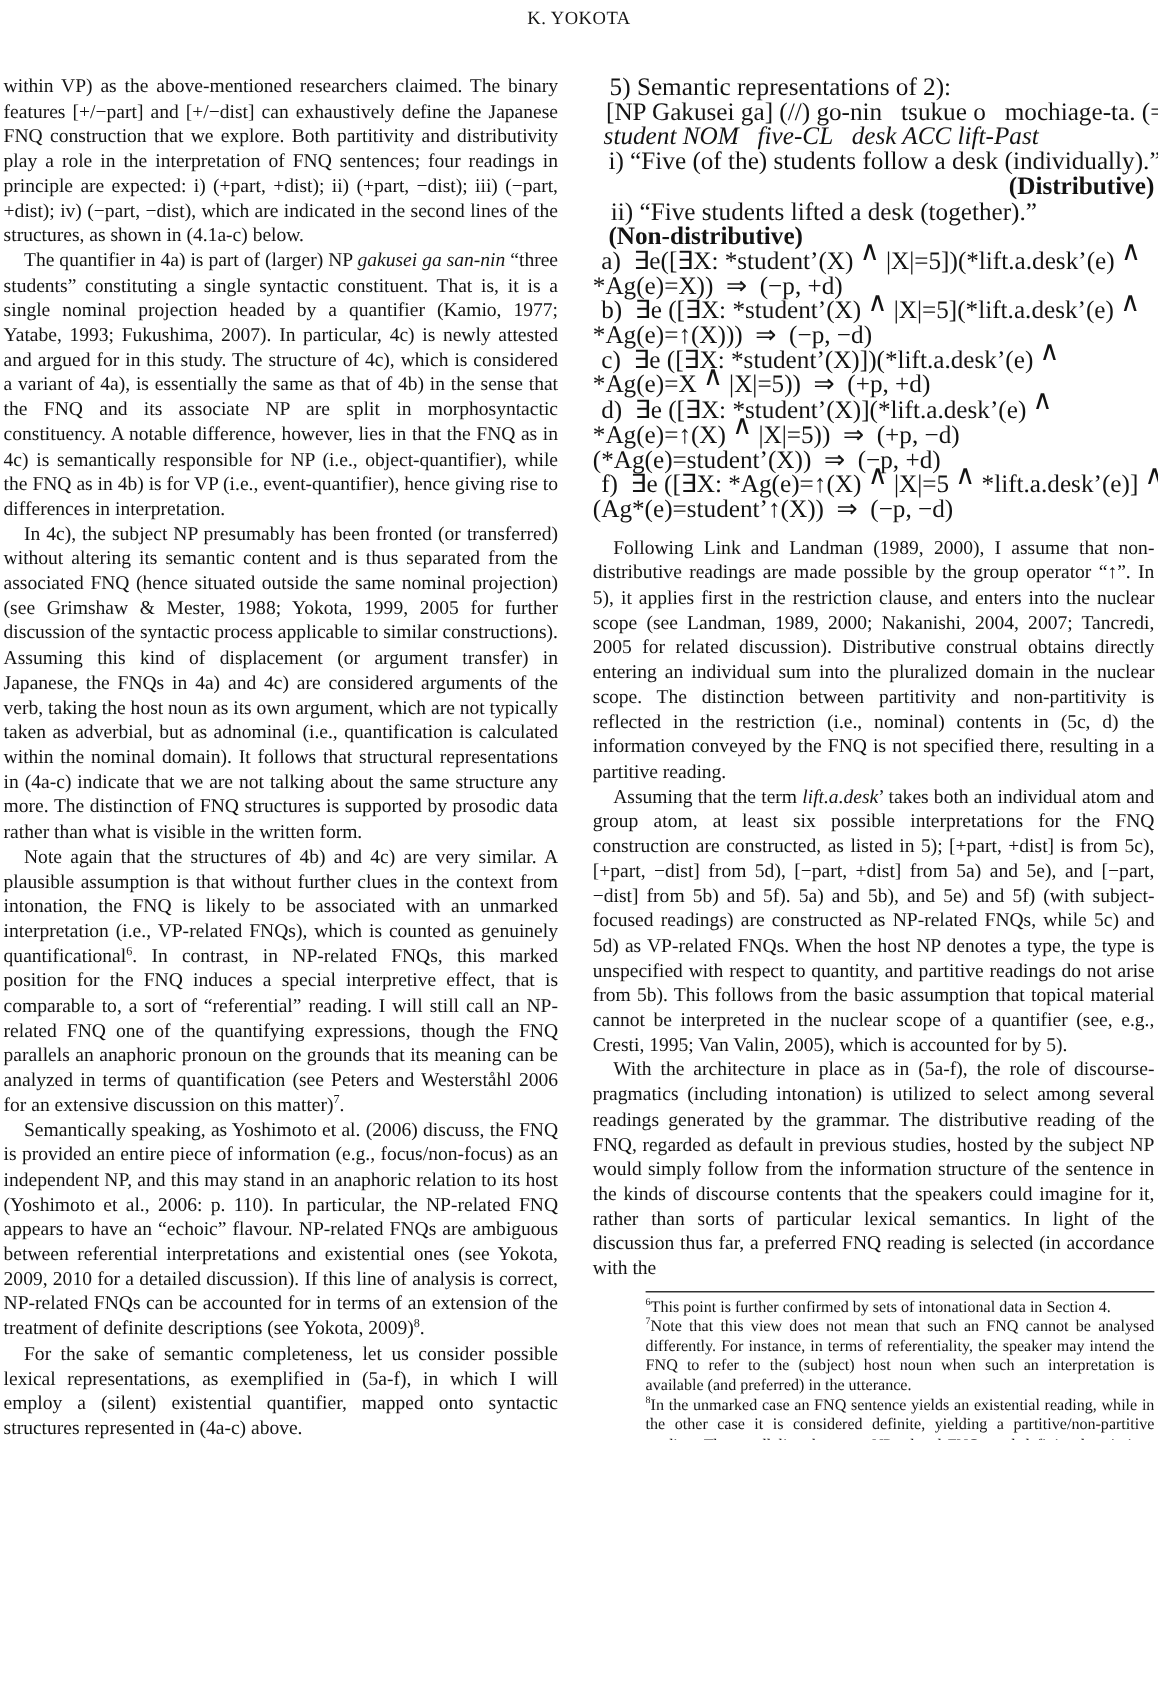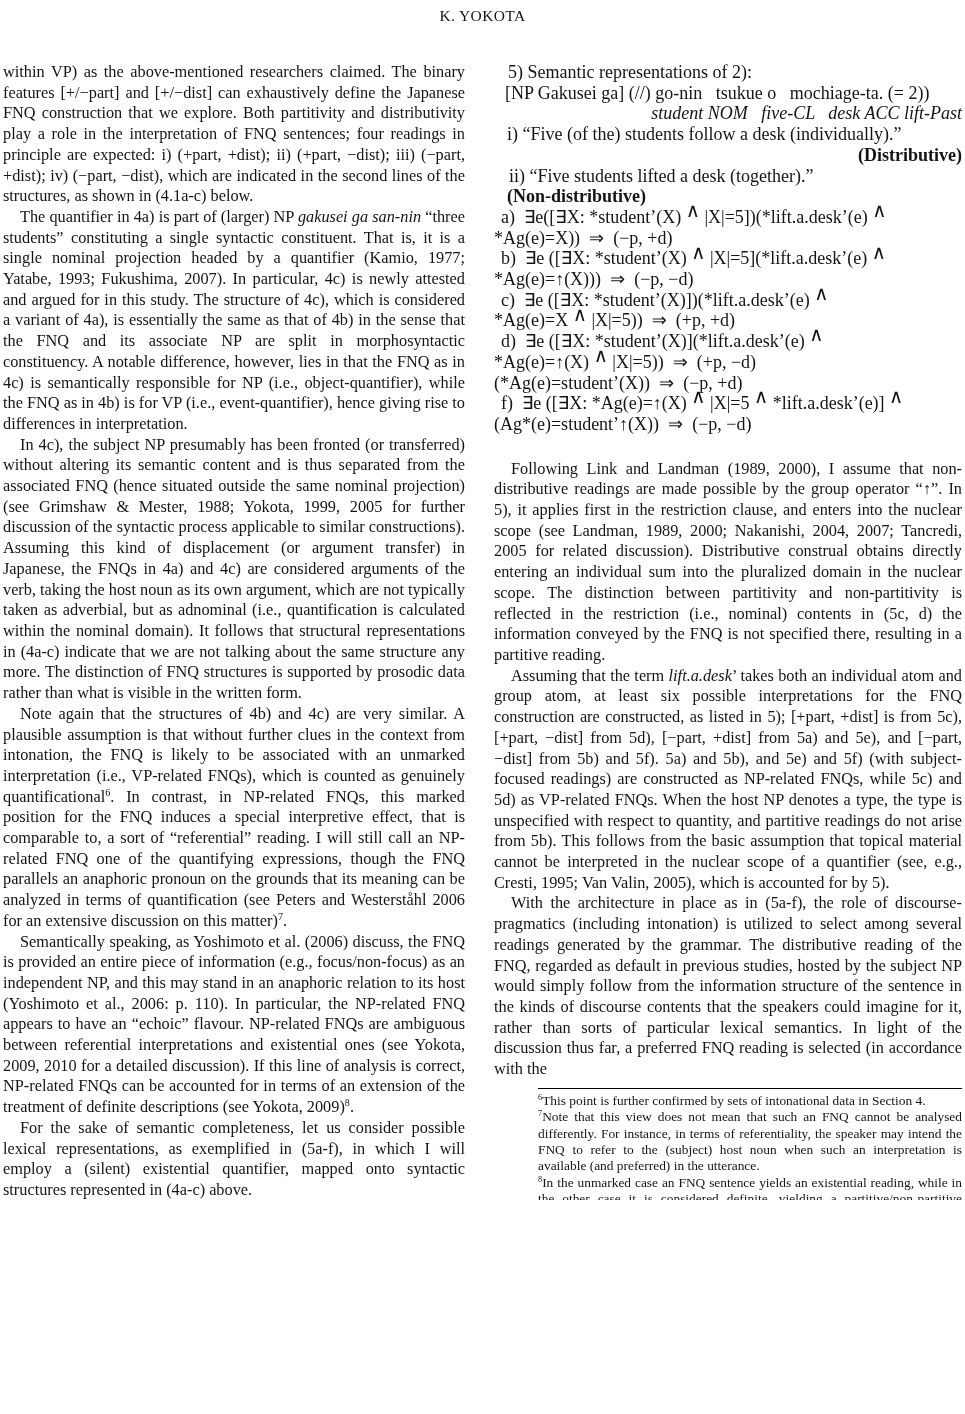--- a/index.html
+++ b/index.html
@@ -10,21 +10,21 @@
   .author-line { text-align:center; padding-top:7px; font-size:15.5px;
                  letter-spacing:0.4px; }
 
   .columns { display:flex; margin-top:37px; padding-left:3px; column-gap:29px; }
   .col-left  { width:462px; }
   .col-right { width:468px; }
 
   p.para { margin:0; font-size:16.3px; line-height:20.7px; text-align:justify; }
   p.para.indent { text-indent:17px; }
 
-  .example { font-size:18px; line-height:20.7px; margin-bottom:24px; }
+  .example { font-size:21px; line-height:20.7px; margin-bottom:12px; }
   .ex-line { white-space:pre; }
 
   .run-i { font-style:italic; }
   .run-b { font-weight:bold; }
   .run-sup { font-size:0.62em; vertical-align:super; line-height:0; }
   .run-w { position:relative; top:-0.3em; font-size:1.08em; }
 
   .footnotes { margin-top:8px; border-top:1px solid #000; padding-top:4px;margin-left:44px; }
   .footnotes p.para { font-size:13.4px; line-height:16.4px; }
 
@@ -46,21 +46,21 @@
         <p class="para indent"><span>In 4c), the subject NP presumably has been fronted (or transferred) without altering its semantic content and is thus separated from the associated FNQ (hence situated outside the same nominal projection) (see Grimshaw &amp; Mester, 1988; Yokota, 1999, 2005 for further discussion of the syntactic process applicable to similar constructions). Assuming this kind of displacement (or argument transfer) in Japanese, the FNQs in 4a) and 4c) are considered arguments of the verb, taking the host noun as its own argument, which are not typically taken as adverbial, but as adnominal (i.e., quantification is calculated within the nominal domain). It follows that structural representations in (4a-c) indicate that we are not talking about the same structure any more. The distinction of FNQ structures is supported by prosodic data rather than what is visible in the written form.</span></p>
         <p class="para indent"><span>Note again that the structures of 4b) and 4c) are very similar. A plausible assumption is that without further clues in the context from intonation, the FNQ is likely to be associated with an unmarked interpretation (i.e., VP-related FNQs), which is counted as genuinely quantificational</span><span class="run-sup">6</span><span>. In contrast, in NP-related FNQs, this marked position for the FNQ induces a special interpretive effect, that is comparable to, a sort of “referential” reading. I will still call an NP-related FNQ one of the quantifying expressions, though the FNQ parallels an anaphoric pronoun on the grounds that its meaning can be analyzed in terms of quantification (see Peters and Westerståhl 2006 for an extensive discussion on this matter)</span><span class="run-sup">7</span><span>.</span></p>
         <p class="para indent"><span>Semantically speaking, as Yoshimoto et al. (2006) discuss, the FNQ is provided an entire piece of information (e.g., focus/non-focus) as an independent NP, and this may stand in an anaphoric relation to its host (Yoshimoto et al., 2006: p. 110). In particular, the NP-related FNQ appears to have an “echoic” flavour. NP-related FNQs are ambiguous between referential interpretations and existential ones (see Yokota, 2009, 2010 for a detailed discussion). If this line of analysis is correct, NP-related FNQs can be accounted for in terms of an extension of the treatment of definite descriptions (see Yokota, 2009)</span><span class="run-sup">8</span><span>.</span></p>
         <p class="para indent"><span>For the sake of semantic completeness, let us consider possible lexical representations, as exemplified in (5a-f), in which I will employ a (silent) existential quantifier, mapped onto syntactic structures represented in (4a-c) above.</span></p>
       </div>
 
     <div class="col-right">
       <div class="example">
           <div class="ex-line" style="padding-left: 14px;"><span>5) Semantic representations of 2):</span></div>
           <div class="ex-line" style="padding-left: 11px;"><span>[NP Gakusei ga] (//) go-nin   tsukue o   mochiage-ta. (= 2))</span></div>
-          <div class="ex-line" style="padding-left: 9px; text-align: right;"><span class="run-i">student NOM   five-CL   desk ACC lift-Past</span></div>
+          <div class="ex-line" style="padding-left: 9px;"><span class="run-i">student NOM   five-CL   desk ACC lift-Past</span></div>
           <div class="ex-line" style="padding-left: 13px;"><span>i) “Five (of the) students follow a desk (individually).”</span></div>
           <div class="ex-line" style="padding-left: 13px; text-align: right;"><span class="run-b">(Distributive)</span></div>
           <div class="ex-line" style="padding-left: 15px;"><span>ii) “Five students lifted a desk (together).”</span></div>
           <div class="ex-line" style="padding-left: 13px;"><span class="run-b">(Non-distributive)</span></div>
           <div class="ex-line" style="padding-left: 7px;"><span>a)  ∃e([∃X: *student’(X) </span><span class="run-w">∧</span><span> |X|=5])(*lift.a.desk’(e) </span><span class="run-w">∧</span></div>
           <div class="ex-line" style="padding-left: 0px;"><span>*Ag(e)=X))  ⇒  (−p, +d)</span></div>
           <div class="ex-line" style="padding-left: 7px;"><span>b)  ∃e ([∃X: *student’(X) </span><span class="run-w">∧</span><span> |X|=5](*lift.a.desk’(e) </span><span class="run-w">∧</span></div>
           <div class="ex-line" style="padding-left: 0px;"><span>*Ag(e)=↑(X)))  ⇒  (−p, −d)</span></div>
           <div class="ex-line" style="padding-left: 7px;"><span>c)  ∃e ([∃X: *student’(X)])(*lift.a.desk’(e) </span><span class="run-w">∧</span></div>
           <div class="ex-line" style="padding-left: 0px;"><span>*Ag(e)=X </span><span class="run-w">∧</span><span> |X|=5))  ⇒  (+p, +d)</span></div>

